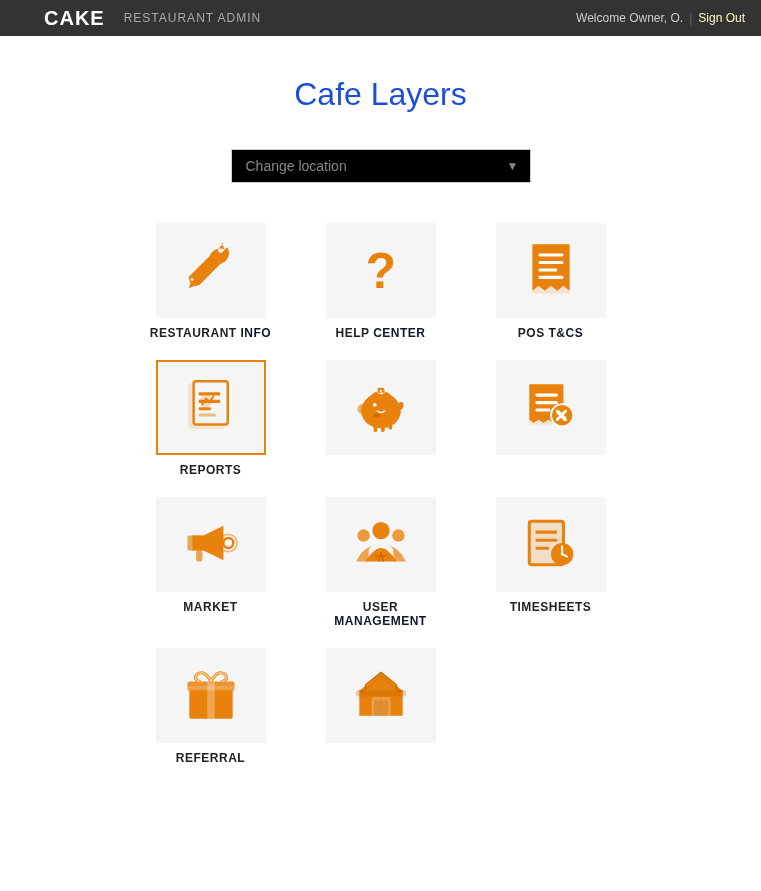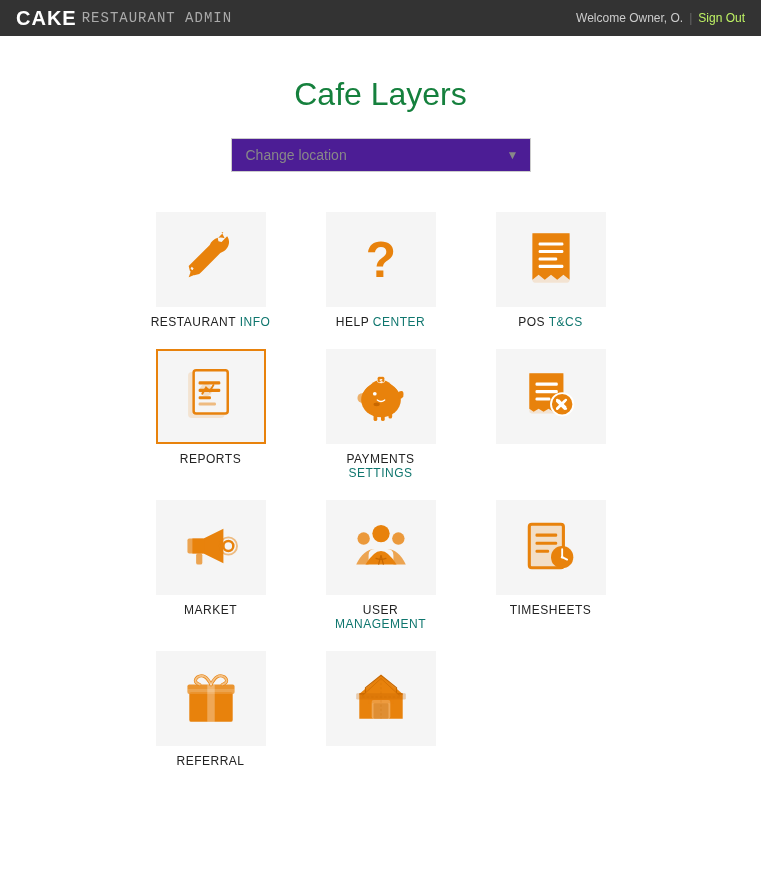--- a/index.html
+++ b/index.html
@@ -18,81 +18,81 @@
       display: flex;
       align-items: center;
       justify-content: space-between;
       padding: 0 16px;
       height: 36px;
       flex-shrink: 0;
     }
     .top-nav-left {
       display: flex;
       align-items: center;
-      gap: 5px;
+      gap: 19px;
+      margin-left: 28px;
     }
     .cake-logo {
       font-size: 20px;
       font-weight: 900;
       color: #fff;
       letter-spacing: 1px;
     }
     .admin-label {
-      font-size: 14px;
+      font-size: 12px;
       color: #aaa;
       letter-spacing: 1px;
       text-transform: uppercase;
-      font-family: Liberation Mono, monospace;
     }
     .top-nav-right {
       font-size: 12px;
       color: #ccc;
       display: flex;
       align-items: center;
       gap: 6px;
     }
     .top-nav-right span.welcome {
       color: #ccc;
       margin-left: 47px;
     }
     .top-nav-right .separator {
       color: #666;
     }
     .sign-out-link {
-      color: #bef264;
+      color: #fef9c3;
       text-decoration: none;
       font-size: 12px;
     }
 
     
     .main-content {
       flex: 1;
       display: flex;
       flex-direction: column;
       align-items: center;
       padding: 40px 20px 20px;
     }
 
     .page-title {
       font-size: 32px;
       font-weight: 300;
-      color: #15803d;
-      margin-bottom: 25px;
+      color: #1d4ed8;
+      margin-bottom: 36px;
     }
 
     .location-select-wrapper {
       position: relative;
       width: 300px;
       margin-bottom: 40px;
     }
     .location-select {
       width: 100%;
       padding: 8px 36px 8px 14px;
       border: 1px solid #ccc;
-      background: #4c1d95;
+      background: #000000;
       color: #888;
       font-size: 14px;
       appearance: none;
       -webkit-appearance: none;
       cursor: pointer;
     }
     .select-arrow {
       position: absolute;
       right: 12px;
       top: 50%;
@@ -134,29 +134,29 @@
     }
 
     .menu-item-label {
       font-size: 12px;
       text-align: center;
       color: #333;
       letter-spacing: 0.5px;
     }
 
     .menu-item-label strong {
-      font-weight: 400;
+      font-weight: 700;
       text-transform: uppercase;
       color: #222;
     }
 
     .menu-item-label span {
-      font-weight: 400;
+      font-weight: 700;
       text-transform: uppercase;
-      color: #0f766e;
+      color: #0f172a;
     }
 
     
     .icon-svg {
       fill: #e8820c;
       width: 62px;
       height: 62px;
     }
   </style>
 </head>
@@ -241,21 +241,20 @@
     <ellipse cx="43" cy="65" rx="5" ry="3" fill="#c86800"></ellipse>
     <rect x="38" y="78" width="6" height="14" rx="3" fill="#e8820c"></rect>
     <rect x="50" y="78" width="6" height="14" rx="3" fill="#e8820c"></rect>
     <rect x="62" y="74" width="6" height="14" rx="3" fill="#e8820c"></rect>
     <path d="M78 45 Q88 40 86 52 Q84 58 78 55" fill="#e8820c"></path>
     <circle cx="20" cy="55" r="8" fill="#e8820c" opacity="0.6"></circle>
     <rect x="44" y="20" width="12" height="10" rx="3" fill="#e8820c" stroke="#fff" stroke-width="1"></rect>
     <text x="50" y="30" text-anchor="middle" font-size="9" fill="#fff" font-weight="bold">$</text>
   </svg></span>
         </div>
-        <div class="menu-item-label"><strong>PAYMENTS</strong><span> SETTINGS</span></div>
       </div>
       <div class="menu-item">
         <div class="menu-item-icon-box">
           <span><svg class="icon-svg" viewBox="0 0 100 100" xmlns="http://www.w3.org/2000/svg">
     <rect x="15" y="15" width="55" height="65" rx="4" fill="#e8820c" opacity="0.15"></rect>
     <path fill="#e8820c" d="M15 15h55v62l-8-5-8 5-8-5-8 5-8-5-8 5-7-5V15z"></path>
     <rect x="25" y="30" width="36" height="5" rx="2" fill="#fff"></rect>
     <rect x="25" y="42" width="36" height="5" rx="2" fill="#fff"></rect>
     <rect x="25" y="54" width="24" height="5" rx="2" fill="#fff"></rect>
     <circle cx="68" cy="65" r="18" fill="#e8820c" stroke="#fff" stroke-width="3"></circle>

